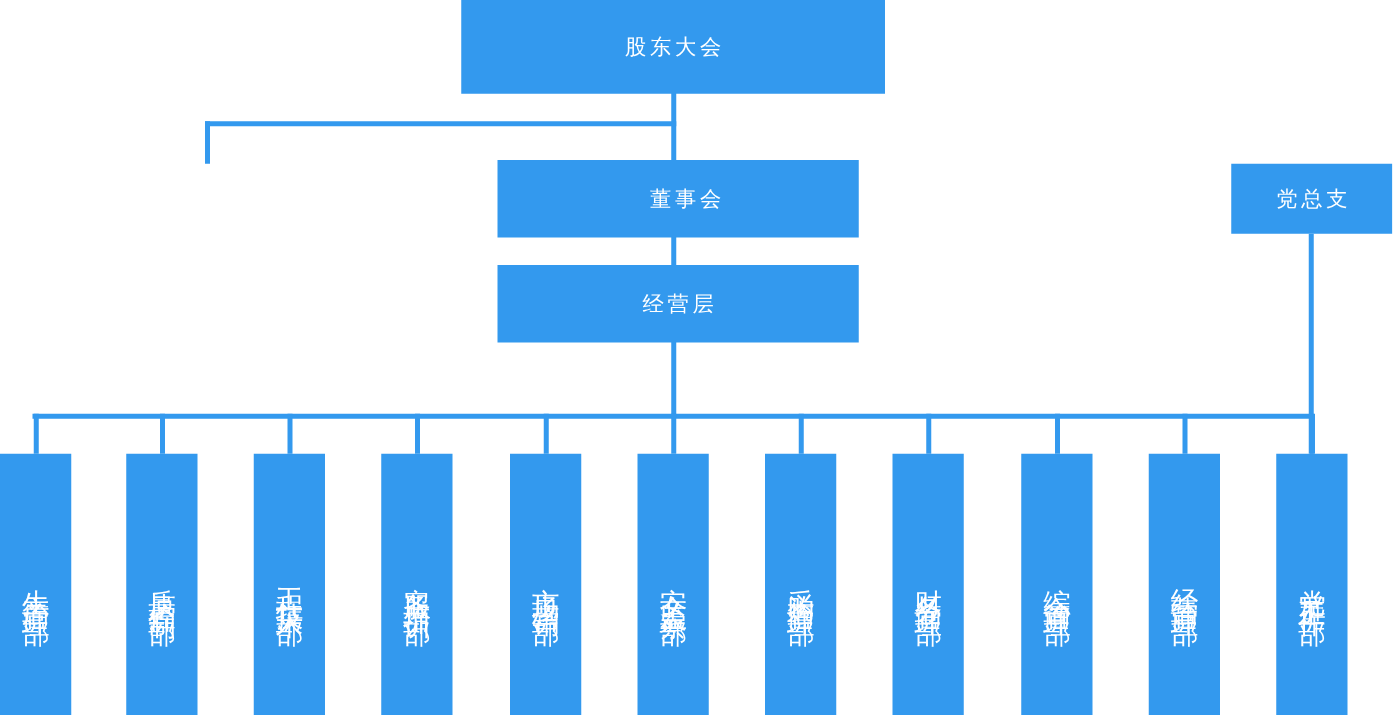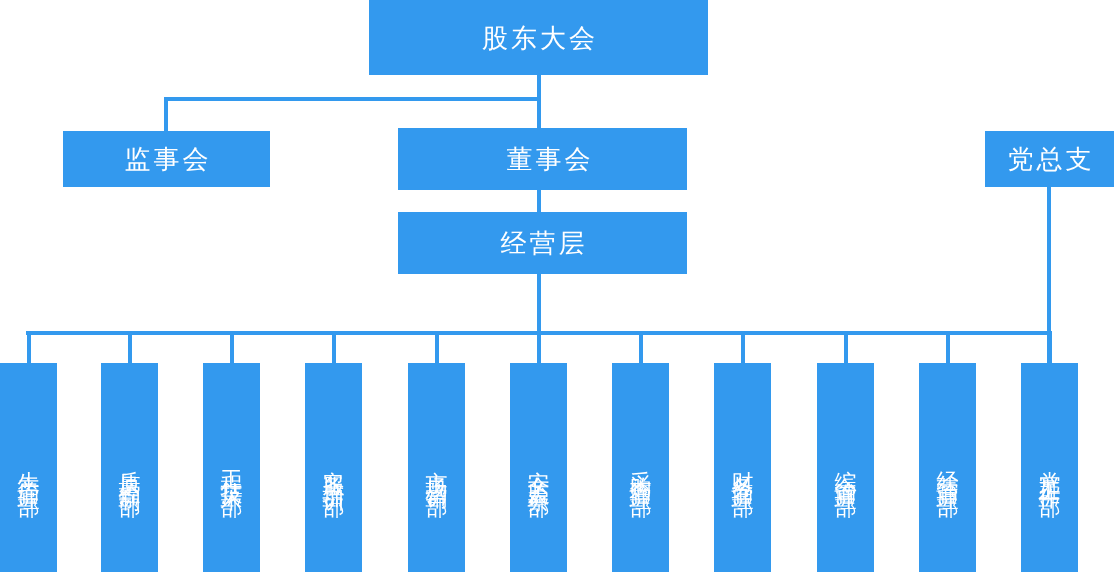--- a/index.html
+++ b/index.html
@@ -34,25 +34,26 @@
   #line-party-v       { left: 1047px; top: 187px; width: 4px;  height: 176px; }
 
   
   .node {
     position: absolute;
     background: var(--box);
     color: var(--text);
     display: flex;
     align-items: center;
     justify-content: center;
-    font-size: 26px;
+    font-size: 17px;
     letter-spacing: 3px;
     line-height: 1;
     text-indent: 3px; 
     white-space: nowrap;
+    font-family: Liberation Serif, serif;
   }
   #node-shareholders { left: 369px; top: 0;     width: 339px; height: 75px; }
   #node-supervisory  { left: 63px;  top: 131px; width: 207px; height: 56px; }
   #node-directors    { left: 398px; top: 128px; width: 289px; height: 62px; padding-left: 12px; }
   #node-party        { left: 985px; top: 131px; width: 129px; height: 56px; }
   #node-management   { left: 398px; top: 212px; width: 289px; height: 62px; }
 
   
   .dept {
     position: absolute;
@@ -103,21 +104,20 @@
   <div class="line" id="line-root-v"></div>
   <div class="line" id="line-top-h"></div>
   <div class="line" id="line-supervisory-v"></div>
   <div class="line" id="line-dir-mgmt-v"></div>
   <div class="line" id="line-mgmt-down-v"></div>
   <div class="line" id="line-bottom-h"></div>
   <div class="line" id="line-party-v"></div>
 
   <div class="node" id="node-shareholders">股东大会</div>
 
-  <div class="node" id="node-supervisory">监事会</div>
   <div class="node" id="node-directors">董事会</div>
   <div class="node" id="node-management">经营层</div>
 
   <div class="node" id="node-party">党总支</div>
 
   <div class="dept d0">
       <span class="vtext">生产管理部</span>
     </div>
   <div class="dept d1">
       <span class="vtext">质量控制部</span>

